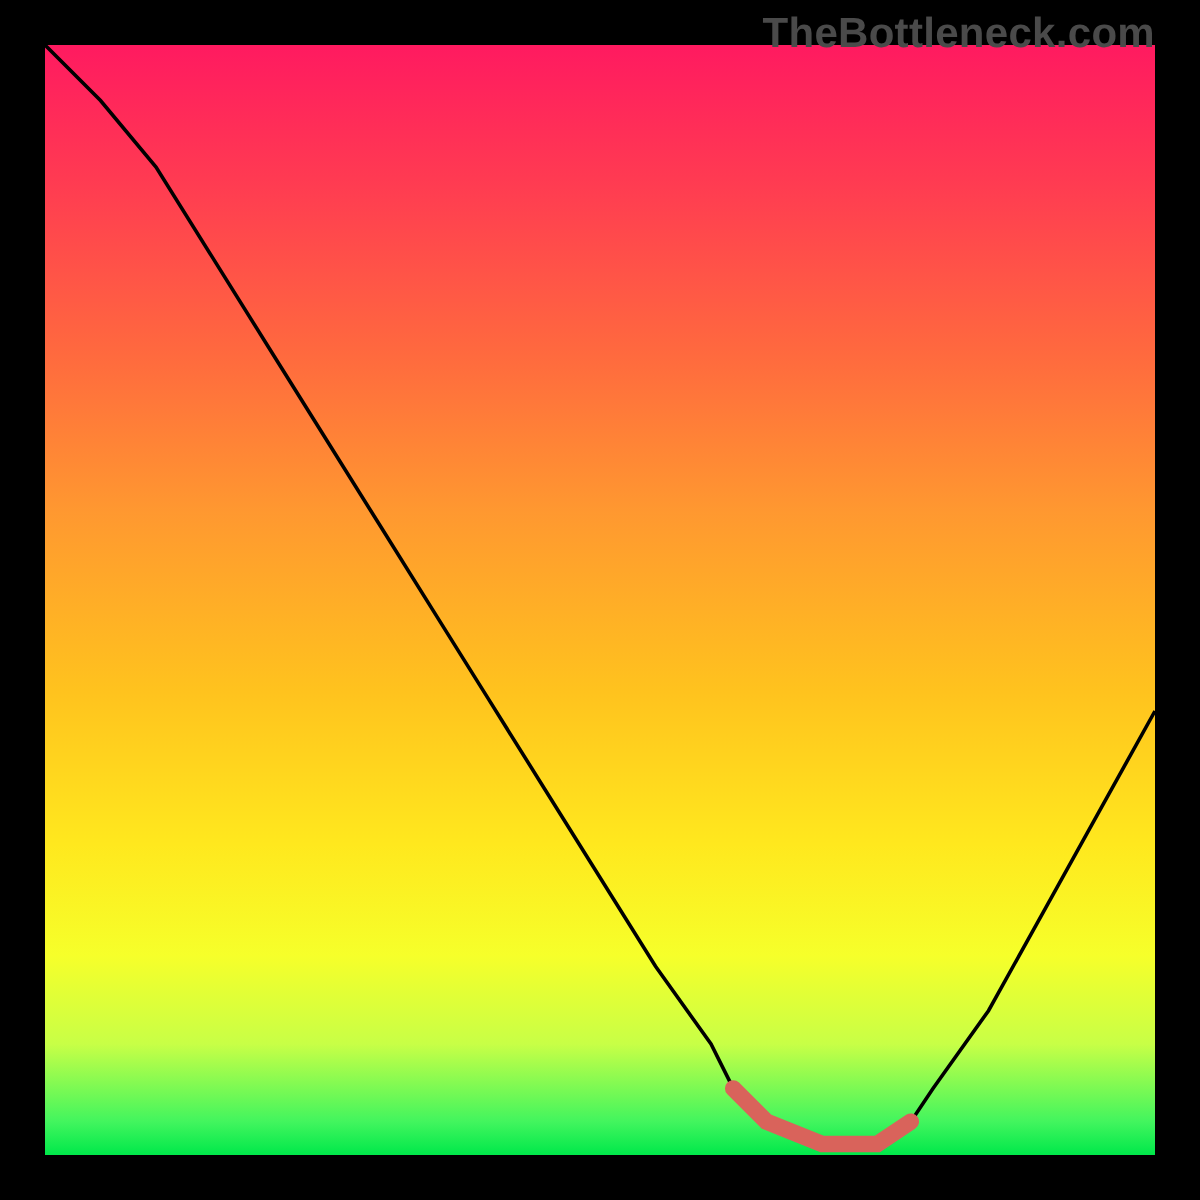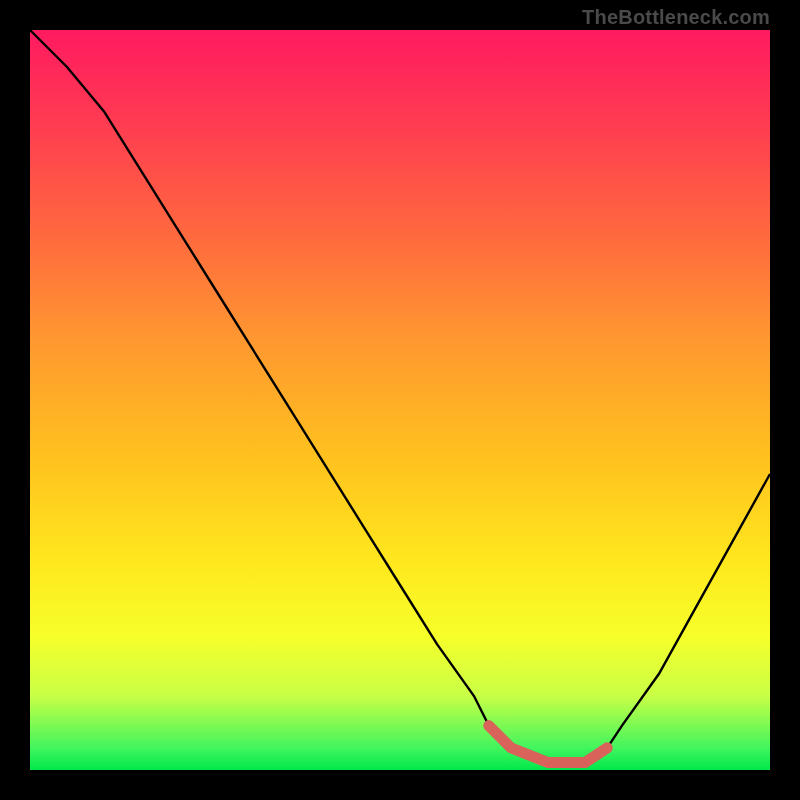--- a/index.html
+++ b/index.html
@@ -38,21 +38,21 @@
       #c8ff46 90%,
       #42f55e 97%,
       #00e84a 100%
     );
   }
   .watermark {
     position: absolute;
     top: 6px;
     right: 30px;
     color: #4a4a4a;
-    font-size: 20px;
+    font-size: 28px;
     font-weight: 600;
     letter-spacing: 0.2px;
   }
   svg.curve-layer {
     position: absolute;
     top: 30px;
     left: 30px;
     width: 740px;
     height: 740px;
     overflow: visible;

